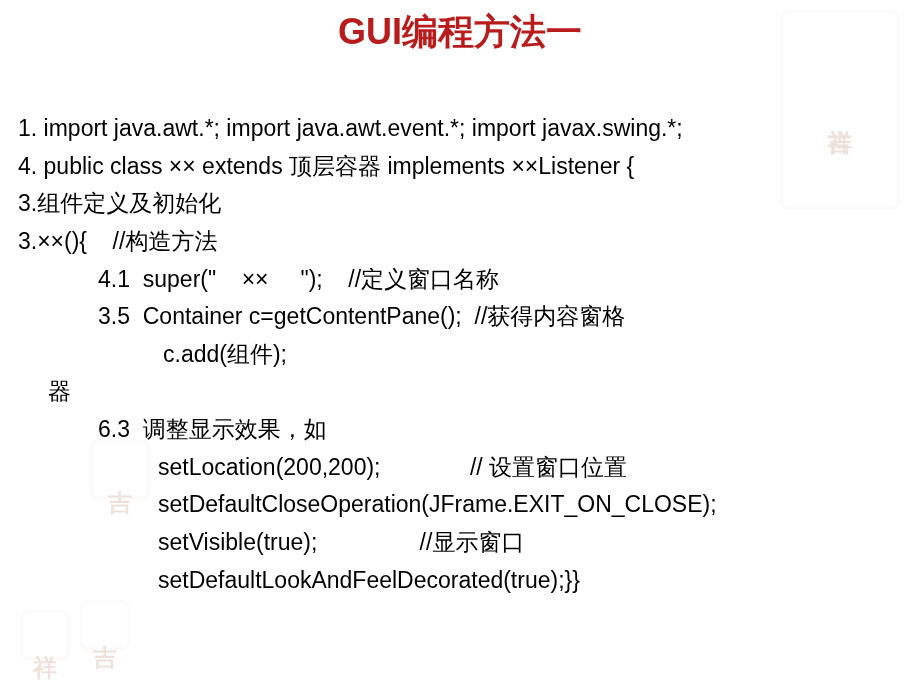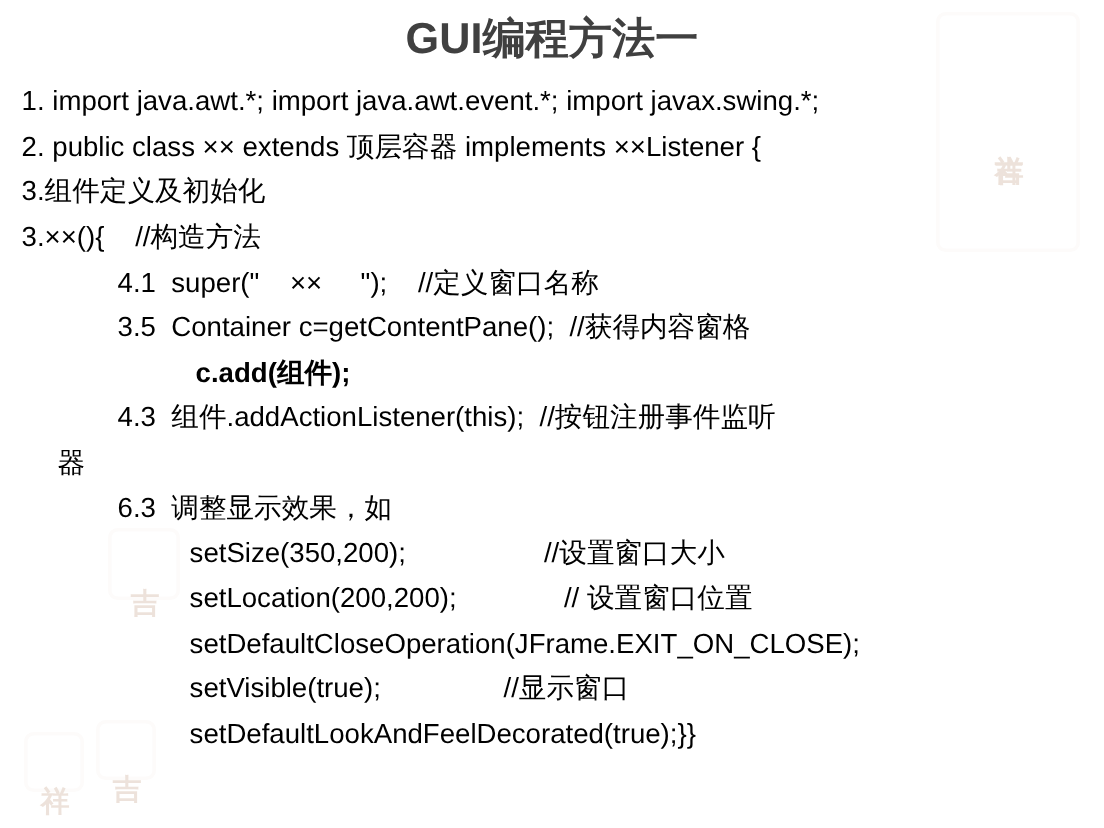--- a/index.html
+++ b/index.html
@@ -52,72 +52,70 @@
       border: 3px solid rgba(139,69,19,0.15);
       border-radius: 8px;
       display: flex;
       align-items: center;
       justify-content: center;
       font-size: 24px;
       writing-mode: vertical-rl;
     }
     .title {
       text-align: center;
-      color: #404040;
+      color: #b91c1c;
       font-size: 36px;
       font-weight: bold;
       padding-top: 8px;
       padding-bottom: 10px;
       font-family: Arial, "SimHei", "Microsoft YaHei", sans-serif;
     }
     .content {
       padding-left: 18px;
       padding-right: 18px;
       font-size: 23px;
       line-height: 1.55;
       color: #000000;
       font-family: Arial, "SimSun", sans-serif;
+      margin-top: 44px;
     }
     .line {
       white-space: pre;
       margin-bottom: 2px;
     }
     .indent1 {
       padding-left: 80px;
     }
     .indent2 {
       padding-left: 145px;
-      font-weight: bold;
     }
     .indent3 {
       padding-left: 140px;
     }
     .indent-cont {
       padding-left: 30px;
     }
   </style>
 </head>
 <body>
 
 <div class="watermark wm-top-right seal">吉祥</div>
 <div class="watermark wm-mid-left seal">吉</div>
 <div class="watermark wm-bottom-left seal">祥</div>
 <div class="watermark wm-bottom-left2 seal">吉</div>
 
 <div class="title">GUI编程方法一</div>
 
 <div class="content">
   <div class="line">1. import java.awt.*; import java.awt.event.*; import javax.swing.*;</div>
-  <div class="line">2. public class ×× extends 顶层容器 implements ××Listener {</div>
+  <div class="line">4. public class ×× extends 顶层容器 implements ××Listener {</div>
   <div class="line">3.组件定义及初始化</div>
   <div class="line">3.××(){    //构造方法</div>
   <div class="line indent1">4.1  super("    ××     ");    //定义窗口名称</div>
   <div class="line indent1">3.5  Container c=getContentPane();  //获得内容窗格</div>
   <div class="line indent2">c.add(组件);</div>
-  <div class="line indent1">4.3  组件.addActionListener(this);  //按钮注册事件监听</div>
   <div class="line indent-cont">器</div>
   <div class="line indent1">6.3  调整显示效果，如</div>
-  <div class="line indent3">setSize(350,200);                  //设置窗口大小</div>
   <div class="line indent3">setLocation(200,200);              // 设置窗口位置</div>
   <div class="line indent3">setDefaultCloseOperation(JFrame.EXIT_ON_CLOSE);</div>
   <div class="line indent3">setVisible(true);                //显示窗口</div>
   <div class="line indent3">setDefaultLookAndFeelDecorated(true);}}</div>
 </div>
 
 </body></html>

